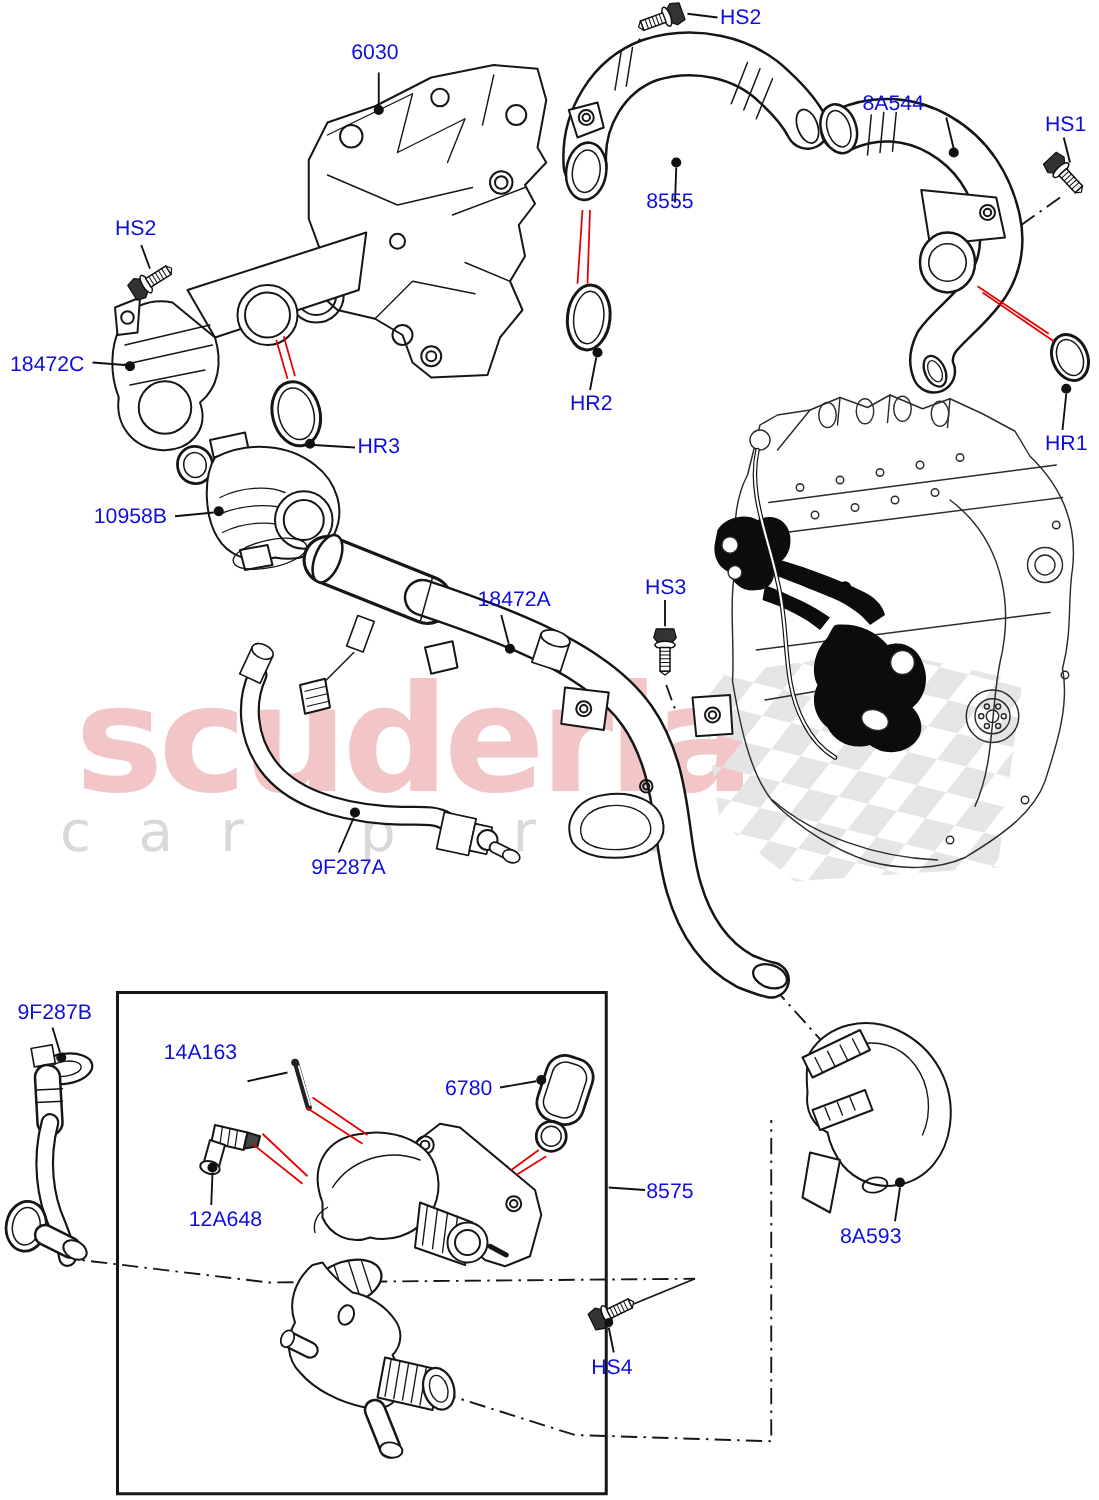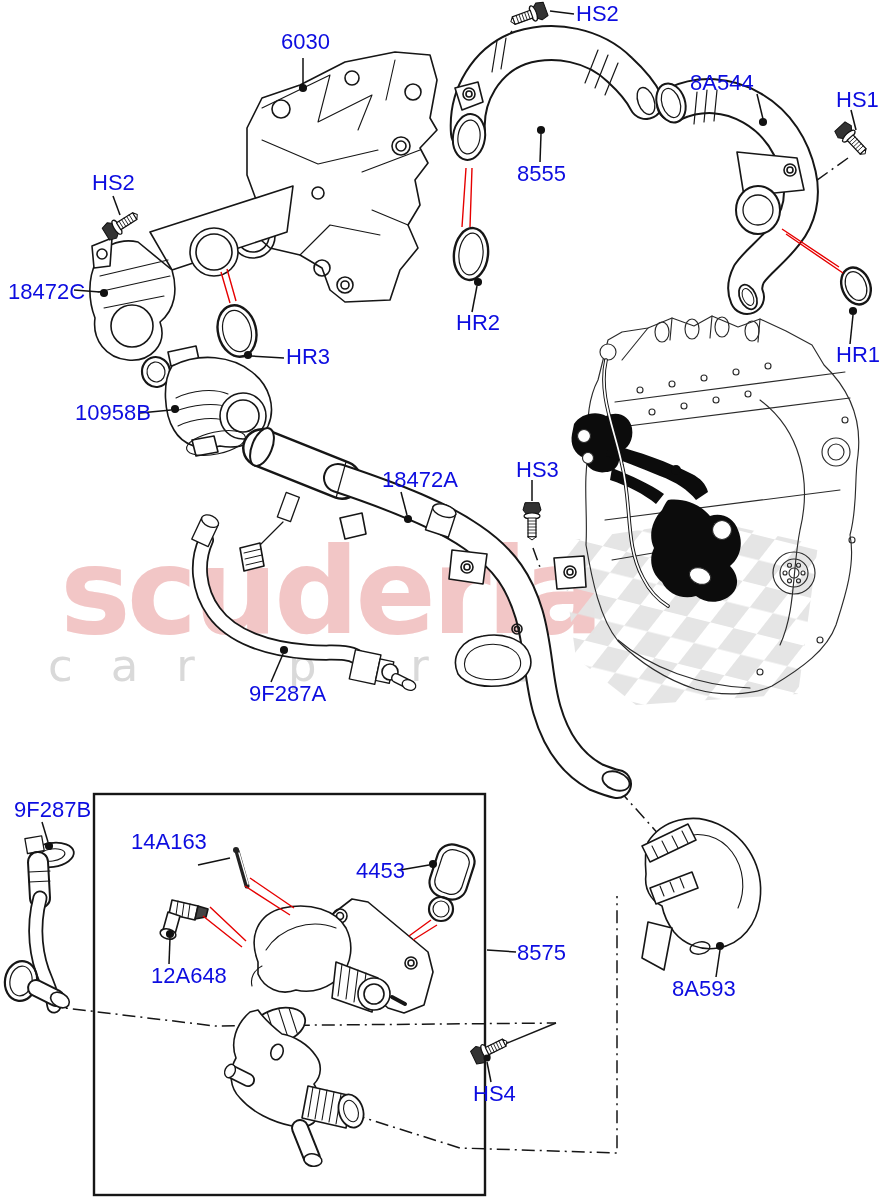--- a/index.html
+++ b/index.html
@@ -1,20 +1,20 @@
 <!DOCTYPE html>
 <html><head>
 <meta charset="utf-8">
 <style>
   html,body{margin:0;padding:0;background:#fff;}
   .stage{position:relative;width:879px;height:1200px;background:#ffffff;overflow:hidden;
          font-family:"Liberation Sans",sans-serif;}
   .stage svg{position:absolute;left:0;top:0;}
   .labels{position:absolute;left:0;top:0;width:879px;height:1200px;}
-  .lbl{position:absolute;font-size:22px;line-height:21px;color:#0d0de0;white-space:nowrap;
+  .lbl{position:absolute;font-size:17px;line-height:21px;color:#0d0de0;white-space:nowrap;
        font-family:"Liberation Sans",sans-serif;cursor:pointer;}
   .wm-brand{font-family:"DejaVu Sans",sans-serif;font-weight:bold;letter-spacing:-4px;}
   .wm-tag{font-family:"DejaVu Sans",sans-serif;}
 </style>
 </head>
 <body>
 
 <div class="stage">
 
 <svg width="879" height="1200" viewBox="0 0 879 1200">
@@ -415,29 +415,29 @@
 </svg>
 
 <div class="labels">
   <div class="lbl" style="left:281px;top:31px">6030</div>
   <div class="lbl" style="left:576px;top:3px">HS2</div>
   <div class="lbl" style="left:690px;top:72px">8A544</div>
   <div class="lbl" style="left:836px;top:89px">HS1</div>
   <div class="lbl" style="left:92px;top:172px">HS2</div>
   <div class="lbl" style="left:8px;top:281px">18472C</div>
   <div class="lbl" style="left:286px;top:346px">HR3</div>
-  <div class="lbl" style="left:517px;top:163px">8555</div>
+  <div class="lbl" style="left:517px;top:150px">8555</div>
   <div class="lbl" style="left:456px;top:312px">HR2</div>
   <div class="lbl" style="left:836px;top:344px">HR1</div>
   <div class="lbl" style="left:75px;top:402px">10958B</div>
   <div class="lbl" style="left:382px;top:469px">18472A</div>
   <div class="lbl" style="left:516px;top:459px">HS3</div>
   <div class="lbl" style="left:249px;top:683px">9F287A</div>
   <div class="lbl" style="left:14px;top:799px">9F287B</div>
   <div class="lbl" style="left:131px;top:831px">14A163</div>
   <div class="lbl" style="left:151px;top:965px">12A648</div>
-  <div class="lbl" style="left:356px;top:860px">4453</div>
+  <div class="lbl" style="left:356px;top:860px">6780</div>
   <div class="lbl" style="left:517px;top:942px">8575</div>
   <div class="lbl" style="left:672px;top:978px">8A593</div>
   <div class="lbl" style="left:473px;top:1083px">HS4</div>
 </div>
 
 </div>
 
 </body></html>

